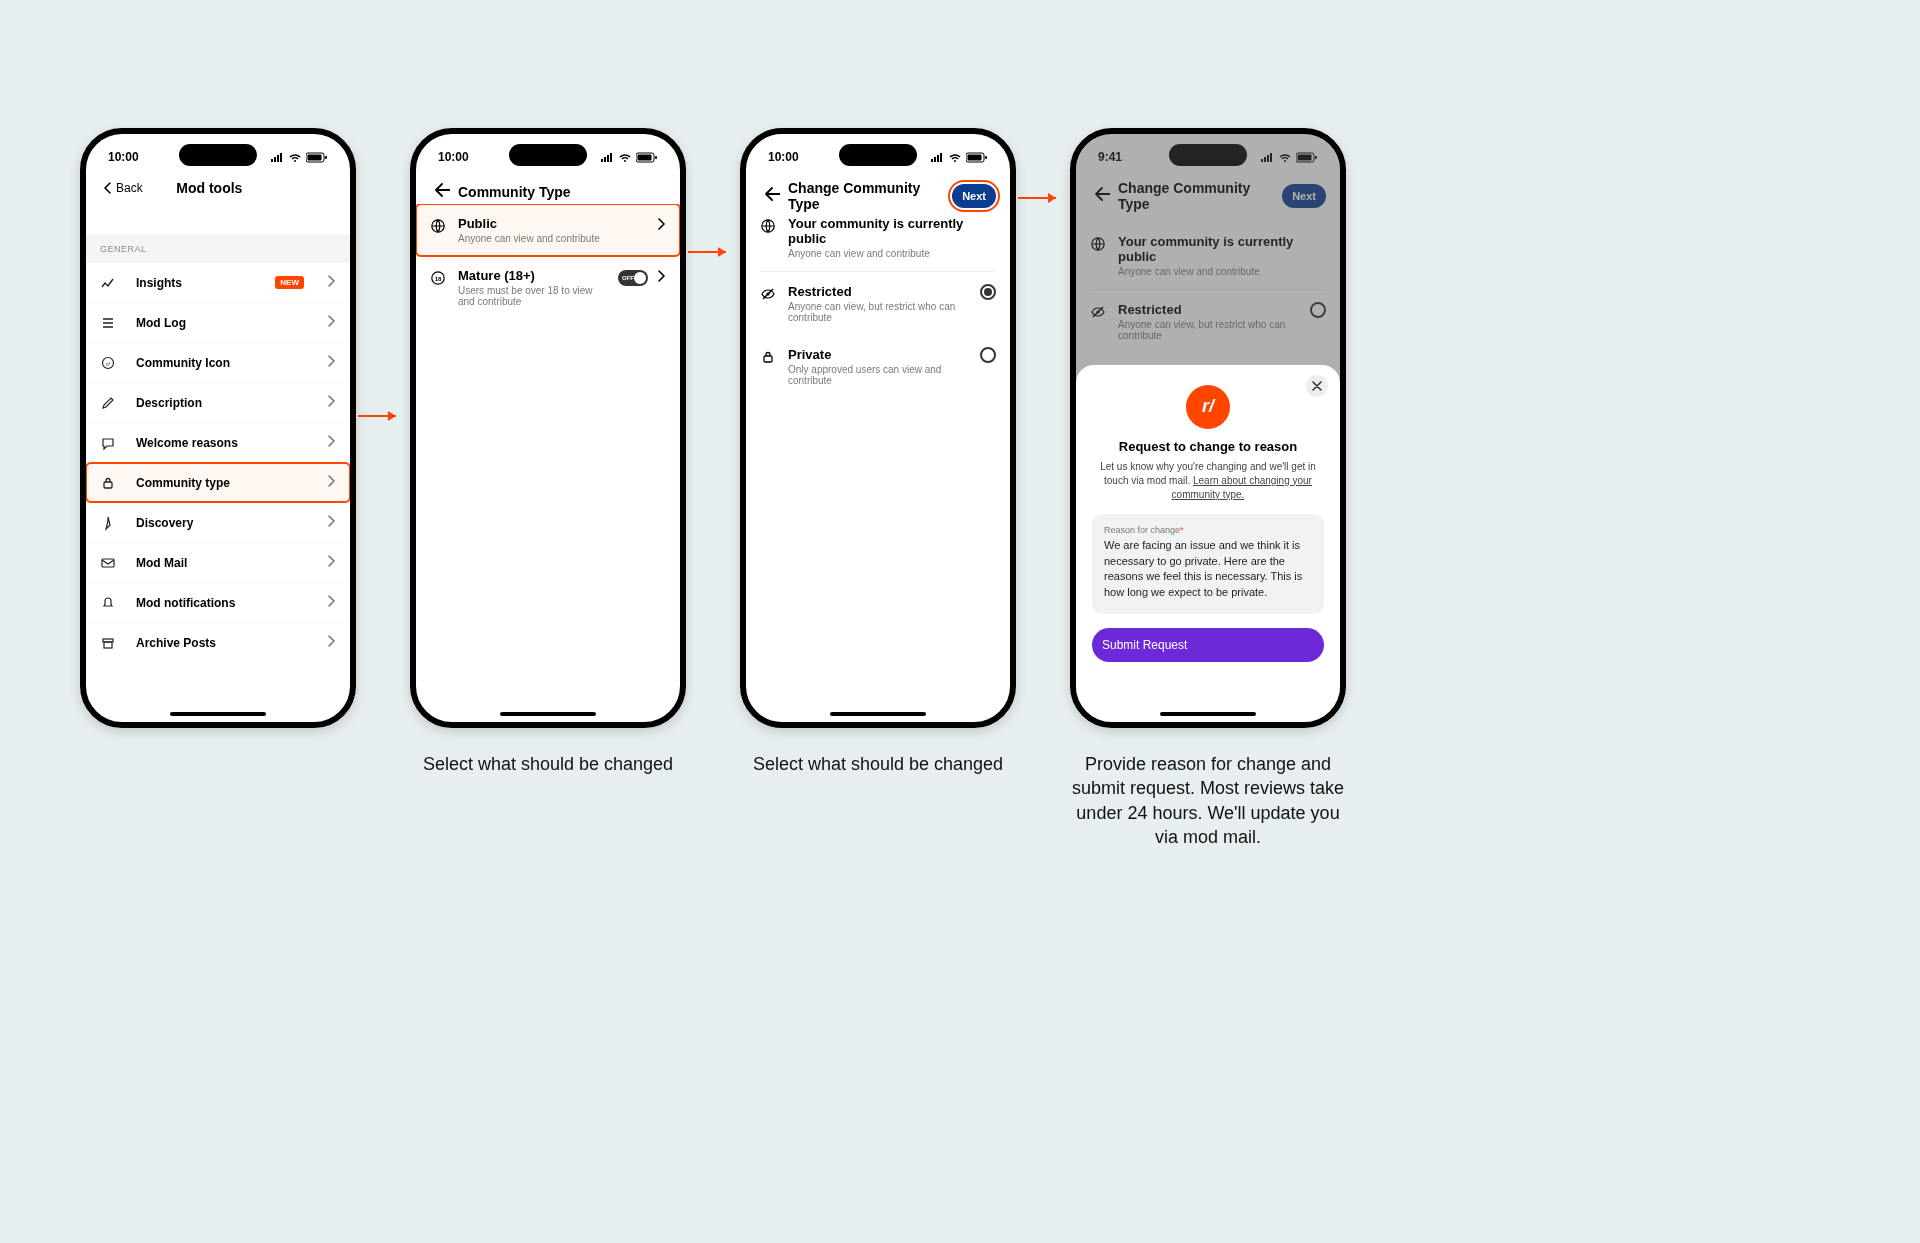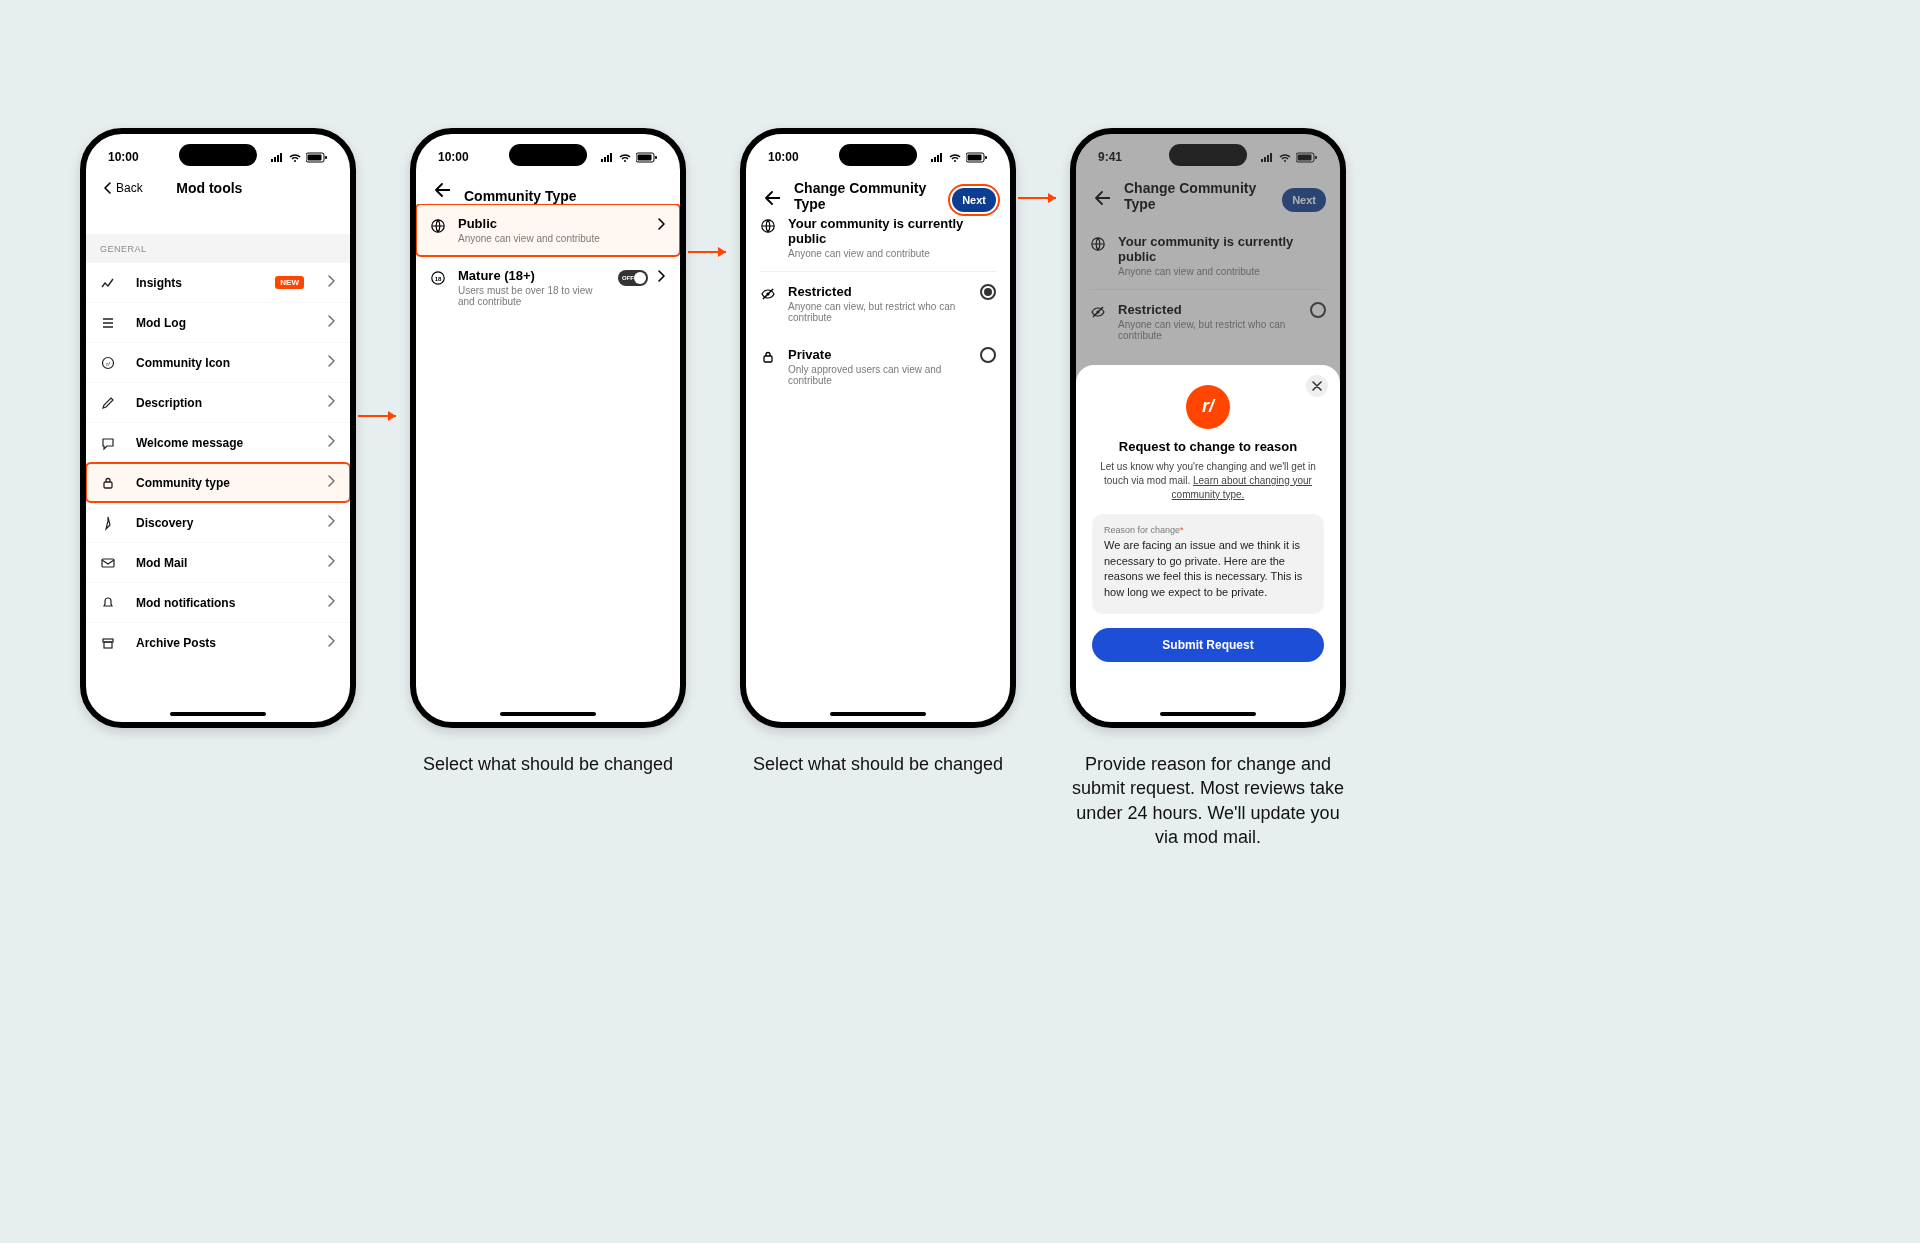--- a/index.html
+++ b/index.html
@@ -53,23 +53,23 @@
     justify-content: space-between;
     padding: 6px 22px 0;
     font-size: 12px;
     font-weight: 600;
   }
   .stat-icons { display: flex; align-items: center; gap: 4px; }
   .stat-icons svg { display: block; }
 
   .navbar {
     display: flex;
-    align-items: flex-end;
+    align-items: center;
     padding: 6px 14px 10px;
-    gap: 14px;
+    gap: 8px;
   }
   .navbar .title { font-weight: 700; font-size: 14px; flex: 1; text-align: left; }
   .navbar.center .title { text-align: center; }
   .navbar .back { font-size: 12px; display: flex; align-items: center; gap: 2px; }
 
   .section-header {
     font-size: 9px;
     letter-spacing: 0.5px;
     color: #8b8b8b;
     font-weight: 400;
@@ -182,22 +182,22 @@
   .sheet p.desc { text-align:center; font-size:10px; color:#444; line-height:1.4; margin-bottom: 12px; }
   .sheet p.desc .u { text-decoration: underline; }
   .reason-box {
     background: #f2f2f2; border-radius: 10px; padding: 10px 12px 14px;
     font-size: 11px; color:#222; line-height:1.4;
   }
   .reason-box .lbl { font-size: 9px; color:#7a7a7a; margin-bottom: 2px; }
   .reason-box .lbl .ast { color: #ff4500; }
   .submit-btn {
     margin-top: 14px;
-    background: #1d4ed8; color:#fff; text-align:center;
-    padding: 10px; border-radius: 20px; font-size: 12px; font-weight:700;
+    background: #6d28d9; color:#fff; 
+    padding: 10px; border-radius: 20px; font-size: 12px; font-weight:400;
   }
 
   .caption {
     margin-top: 24px;
     font-size: 18px;
     color: #111;
     text-align: center;
     line-height: 1.35;
   }
 
@@ -338,21 +338,21 @@
           <span class="chev"><svg width="12" height="16">
                 <use href="#chev-r"></use>
               </svg></span>
         </div>
         <div class="row">
           <span class="ico">
               <svg width="16" height="16">
                 <path d="M3 4h10v7H7l-3 3v-3H3z" fill="none" stroke="currentColor" stroke-width="1.2"></path>
               </svg>
             </span>
-          <span class="label">Welcome message</span>
+          <span class="label">Welcome reasons</span>
           <span class="chev"><svg width="12" height="16">
                 <use href="#chev-r"></use>
               </svg></span>
         </div>
         <div class="row highlight">
           <span class="ico">
               <svg width="16" height="16">
                 <use href="#lock"></use>
               </svg>
             </span>

